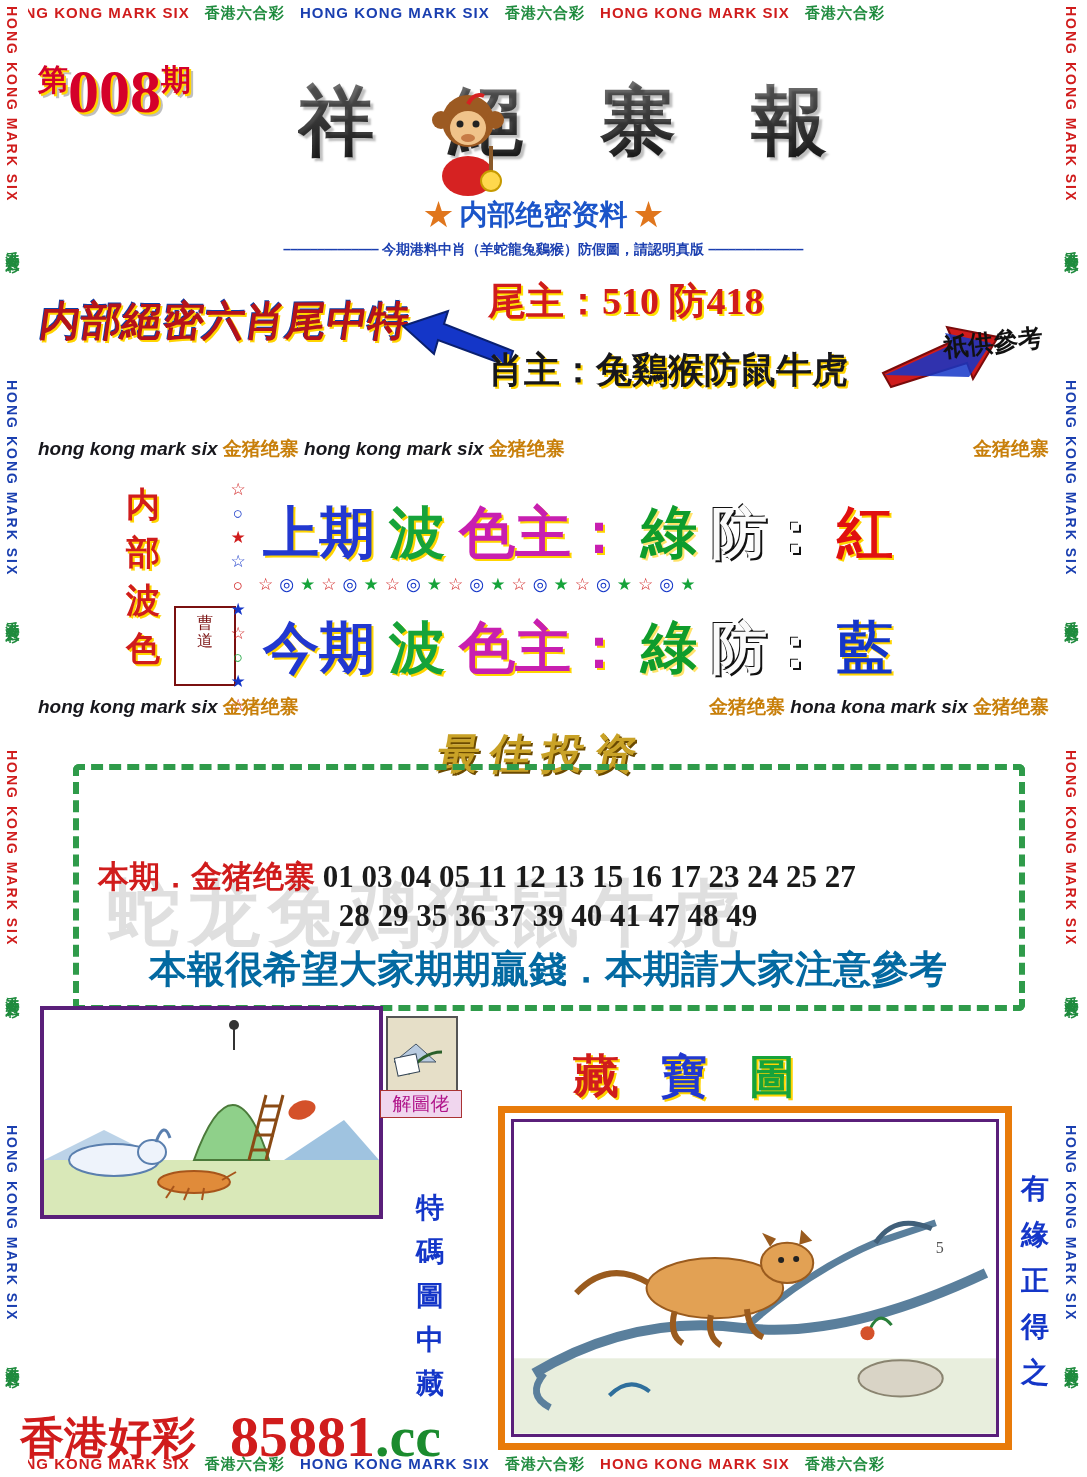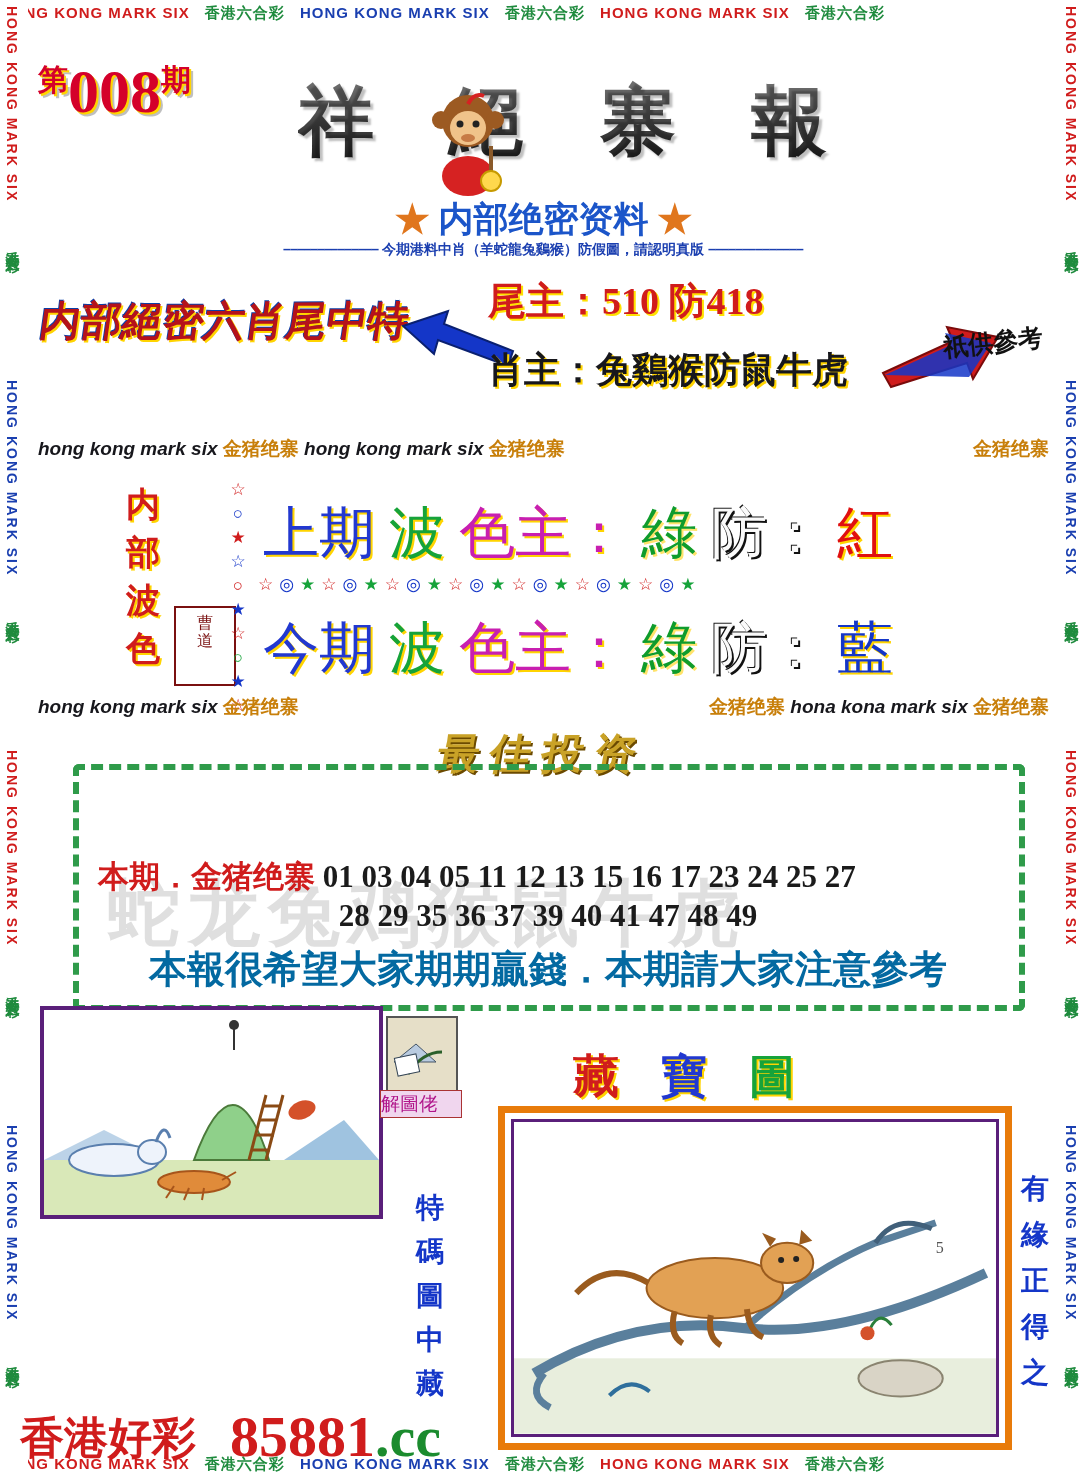--- a/index.html
+++ b/index.html
@@ -27,21 +27,21 @@
   .issue{position:absolute;left:10px;top:30px;font-size:62px;font-weight:bold;
          color:#d4002a;font-family:"Liberation Serif",serif;
          text-shadow:2px 2px 0 #ffd400, 4px 4px 0 rgba(0,0,0,.25);}
   .issue .sm{font-size:30px;vertical-align:super;}
   .bigtitle{position:absolute;left:270px;top:45px;font-size:76px;font-weight:bold;
             font-family:"Liberation Serif",serif;letter-spacing:28px;
             background:linear-gradient(180deg,#7a7a7a,#111);-webkit-background-clip:text;
             background-clip:text;color:transparent;text-shadow:3px 3px 2px rgba(0,0,0,.25);}
   .monkey{position:absolute;left:395px;top:60px;width:90px;height:110px;}
   .subtitle{position:absolute;left:0;top:170px;width:1031px;text-align:center;
-            font-size:35px;font-weight:bold;color:#1b55c9;font-family:"Liberation Serif",serif;}
+            font-size:28px;font-weight:bold;color:#1b55c9;font-family:"Liberation Serif",serif;}
   .subtitle .star{color:#e0761d;}
   .dashline{position:absolute;left:30px;top:215px;width:970px;text-align:center;
             font-size:14px;color:#1b3fb0;font-weight:bold;}
   .dashline .dash{color:#1b3fb0;letter-spacing:-1px;}
 
   
   .slogan-left{position:absolute;left:12px;top:268px;font-size:41px;font-weight:bold;
      font-family:"Liberation Serif",serif;color:#b5121b;
      text-shadow:2px 2px 0 #ffd400,-1px -1px 0 #0a3fa8;transform:skewX(-8deg);}
   .tail-main{position:absolute;left:460px;top:250px;font-size:38px;font-weight:bold;
@@ -60,21 +60,21 @@
   .mk-line .gold{color:#c87f0a;font-style:normal;font-family:"Liberation Serif",serif;}
   .mk1{top:410px;}
   .mk2{top:668px;}
 
   
   .side-vert{position:absolute;left:80px;top:455px;width:70px;text-align:center;
      font-size:34px;font-weight:bold;font-family:"Liberation Serif",serif;line-height:48px;
      color:#d01c1c;text-shadow:2px 2px 0 #ffd400;}
   .stars{position:absolute;left:190px;top:452px;width:40px;font-size:17px;line-height:24px;
      text-align:center;}
-  .wave-row{position:absolute;left:235px;font-size:56px;font-weight:normal;
+  .wave-row{position:absolute;left:235px;font-size:56px;font-weight:bold;
      font-family:"Liberation Serif",serif;white-space:nowrap;}
   .wave1{top:470px;}
   .wave2{top:585px;}
   .w-a{color:#2238d0;text-shadow:2px 2px 0 #ffd400;}
   .w-b{color:#16a33a;text-shadow:2px 2px 0 #ffd400;}
   .w-c{color:#c81fb0;text-shadow:2px 2px 0 #ffd400;}
   .w-green{color:#0f9c2c;text-shadow:2px 2px 0 #ffe36b;}
   .w-white{color:#fafafa;text-shadow:2px 2px 0 #111, -1px -1px 0 #111;}
   .w-red{color:#e01010;text-shadow:2px 2px 0 #ffd400;}
   .w-blue{color:#1436c8;text-shadow:2px 2px 0 #ffd400;}
@@ -100,21 +100,21 @@
   .rec3{position:absolute;left:70px;top:918px;width:900px;font-size:38px;font-weight:bold;
         font-family:"Liberation Serif",serif;color:#0369a1;text-align:center;}
 
   
   .pic1{position:absolute;left:12px;top:980px;width:335px;height:205px;
         border:4px solid #5a1f7a;background:#fff;overflow:hidden;}
   .icon-box{position:absolute;left:358px;top:990px;width:68px;height:72px;border:2px solid #555;
         background:#e9e2cf;overflow:hidden;}
   .icon-label{position:absolute;left:352px;top:1064px;width:80px;height:26px;
         background:#f0d6ee;border:1px solid #a33;color:#b0158a;font-size:19px;
-        line-height:26px;font-family:"Liberation Serif",serif;}
+        text-align:center;line-height:26px;font-family:"Liberation Serif",serif;}
   .treasure{position:absolute;left:545px;top:1020px;font-size:46px;font-weight:bold;
         font-family:"Liberation Serif",serif;letter-spacing:42px;}
   .t1{color:#d01c1c;text-shadow:2px 2px 0 #ffd400;}
   .t2{color:#2238d0;text-shadow:2px 2px 0 #ffd400;}
   .t3{color:#16a33a;text-shadow:2px 2px 0 #ffd400;}
   .pic2{position:absolute;left:470px;top:1080px;width:500px;height:330px;
         border:7px solid #e87b0a;background:#fff;overflow:hidden;}
   .pic2 .inner{position:absolute;left:6px;top:6px;right:6px;bottom:6px;border:3px solid #5a1f7a;}
   .vleft{position:absolute;left:380px;top:1160px;width:44px;font-size:28px;line-height:44px;
         color:#1436c8;font-weight:bold;font-family:"Liberation Serif",serif;text-align:center;}

